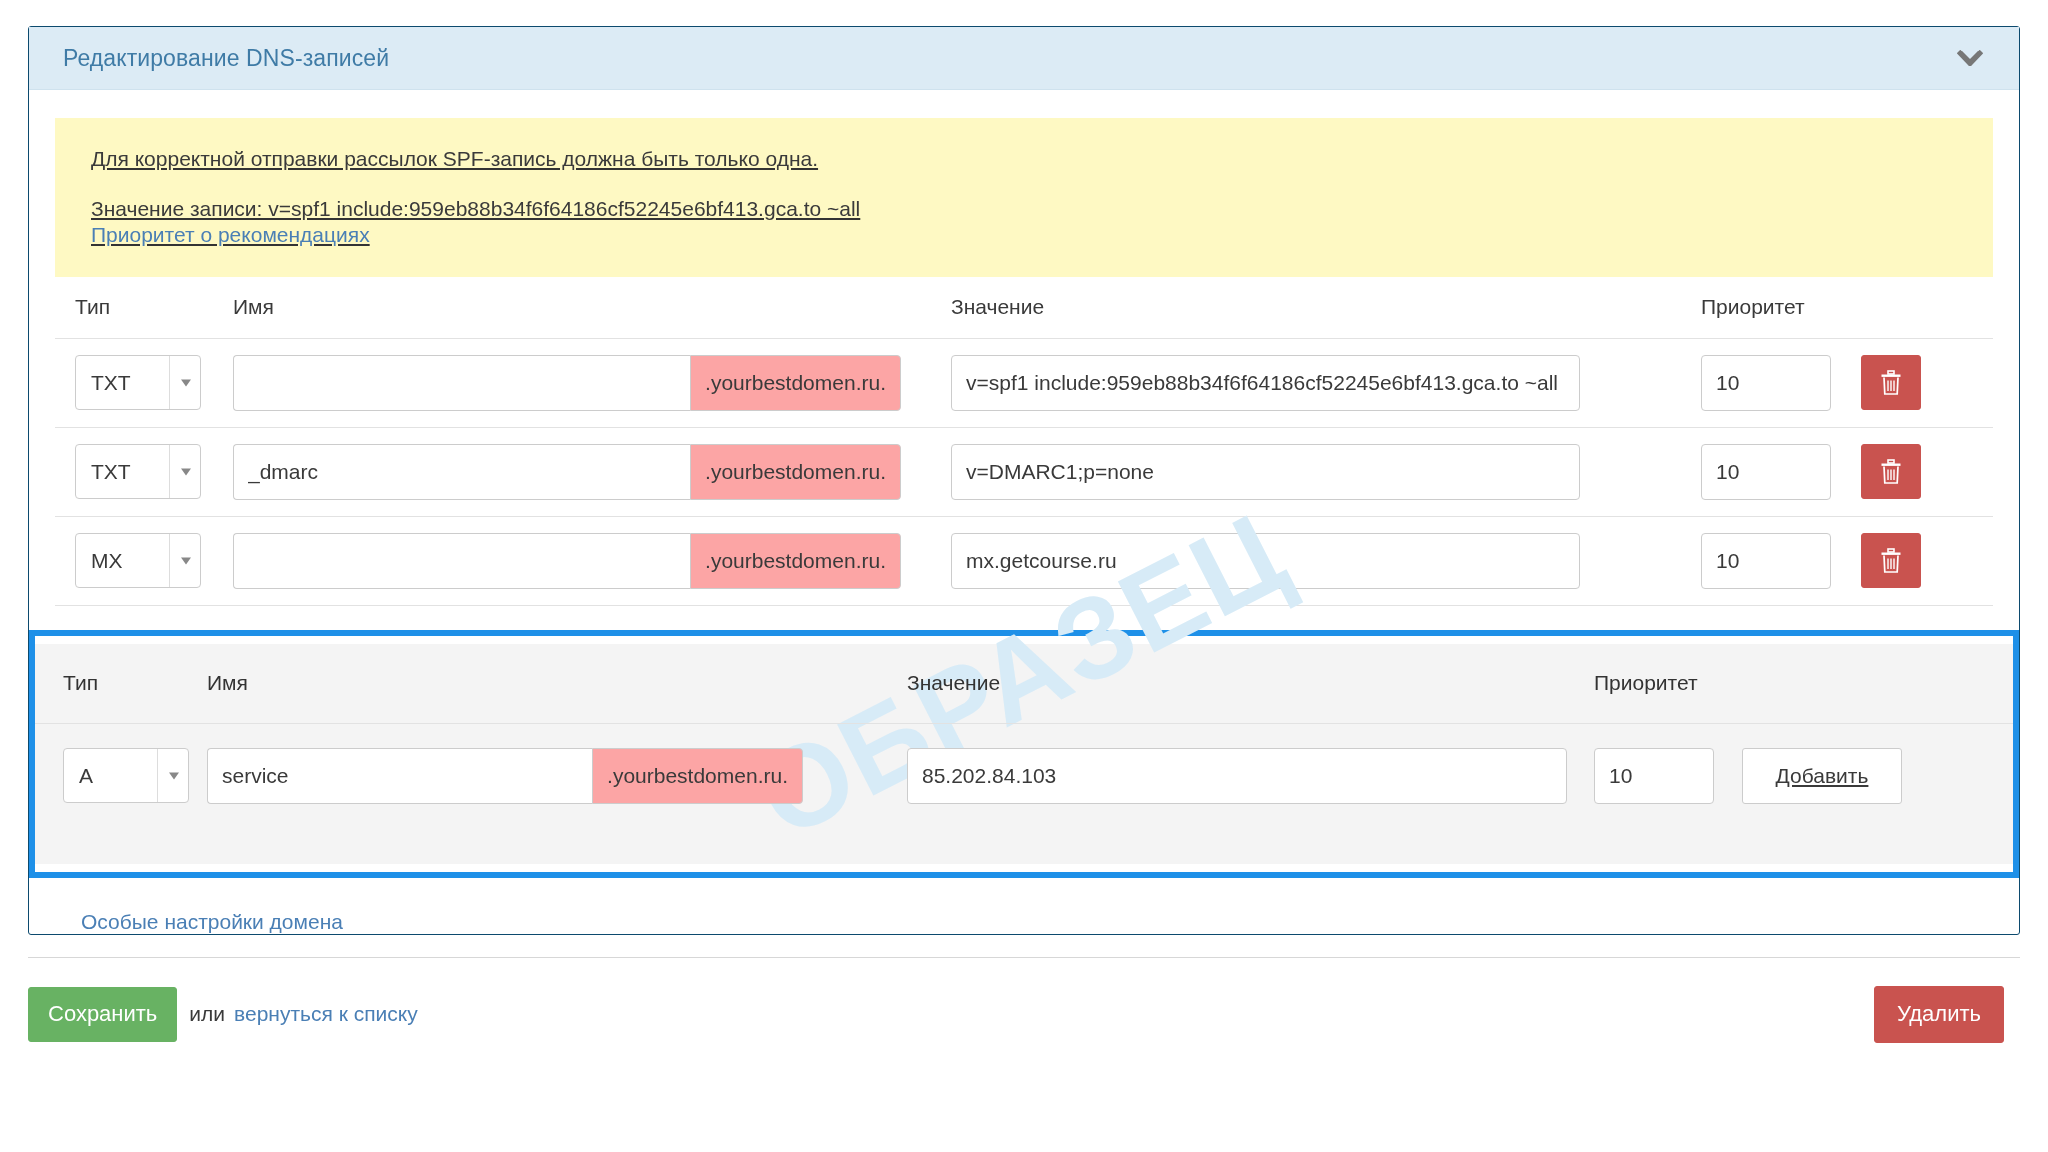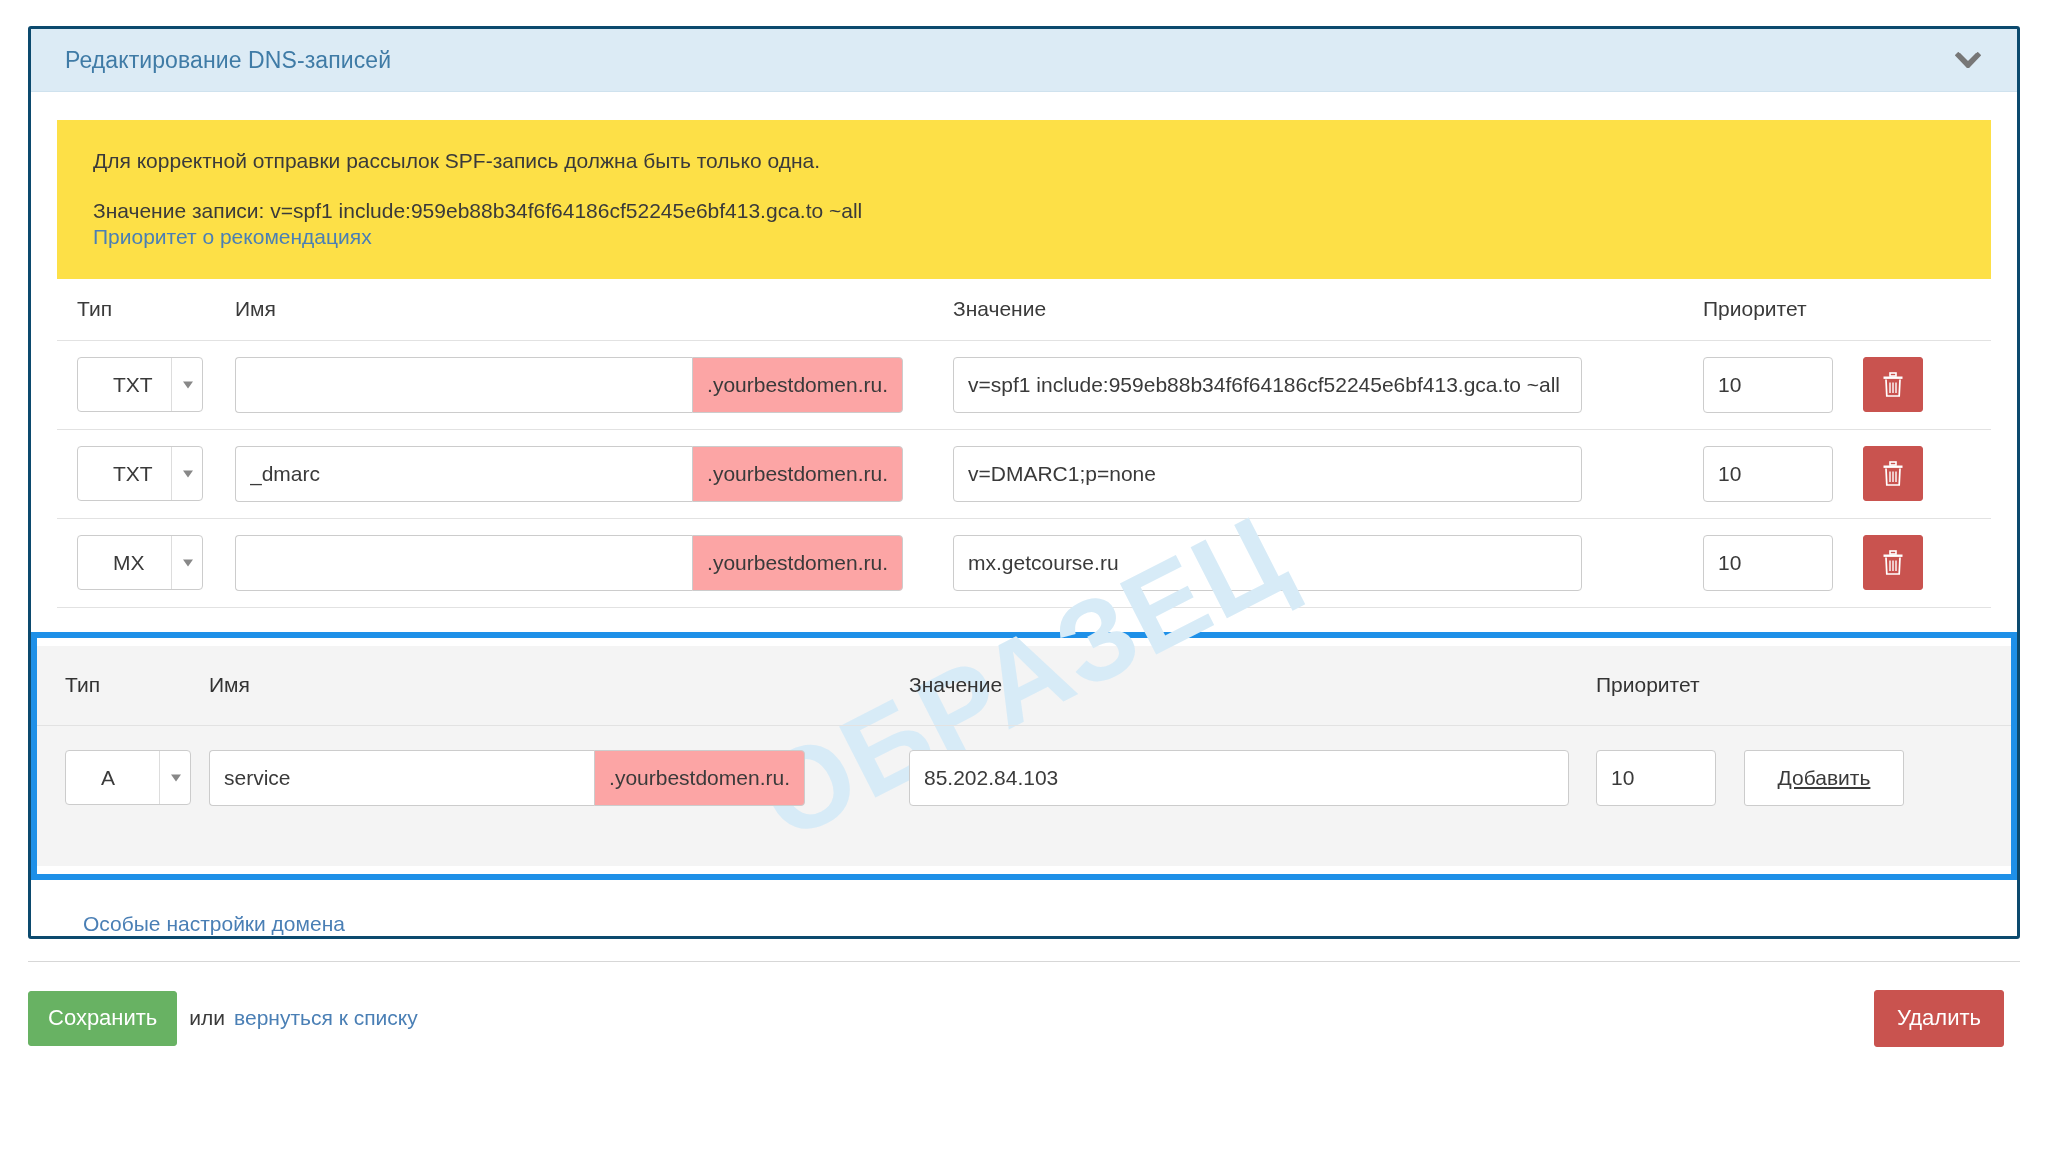--- a/index.html
+++ b/index.html
@@ -20,21 +20,21 @@
   .page {
     position: relative;
     width: 2048px;
     height: 1152px;
     box-sizing: border-box;
     padding: 26px 28px 0 28px;
   }
 
   
   .panel {
-    border: 3px solid #0c4a6e;
+    border: 1px solid #0c4a6e;
     border-radius: 3px;
     background: #ffffff;
     box-sizing: border-box;
   }
 
   .panel-head {
     background: #dcebf5;
     border-bottom: 1px solid #cfe2ee;
     height: 63px;
     display: flex;
@@ -58,23 +58,24 @@
   }
   .chevron-btn svg { display: block; }
 
   .panel-body {
     padding: 28px 26px 0 26px;
     box-sizing: border-box;
   }
 
   
   .notice {
-    background: #fde047;
+    background: #fef9c3;
     padding: 28px 36px 30px 36px;
     box-sizing: border-box;
+    text-decoration: underline;
   }
   .notice p {
     margin: 0 0 24px 0;
     font-size: 21px;
     color: #3a3a3a;
     line-height: 1.25;
   }
   .notice p:last-of-type { margin-bottom: 0; }
   .notice a.link {
     font-size: 21px;
@@ -119,21 +120,20 @@
     position: relative;
     width: 126px;
     height: 55px;
     border: 1px solid #cccccc;
     border-radius: 4px;
     background: #ffffff;
     box-sizing: border-box;
     display: flex;
     align-items: center;
     cursor: pointer;
-    padding-left: 20px;
   }
   .select-box .sel-val {
     padding-left: 15px;
     font-size: 21px;
     color: #3a3a3a;
   }
   .select-box .sel-sep {
     position: absolute;
     right: 30px;
     top: 0;

